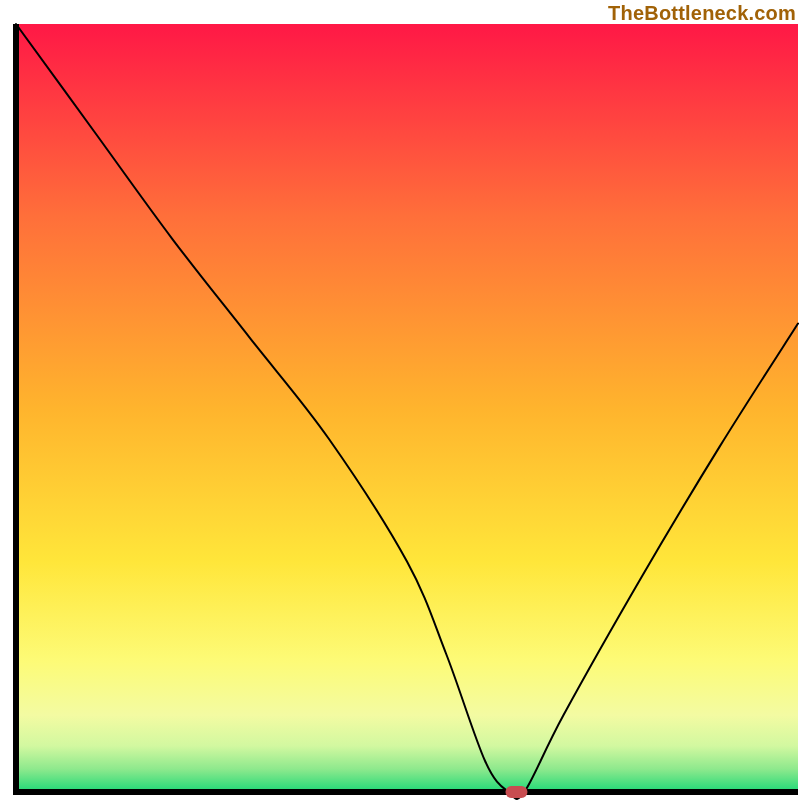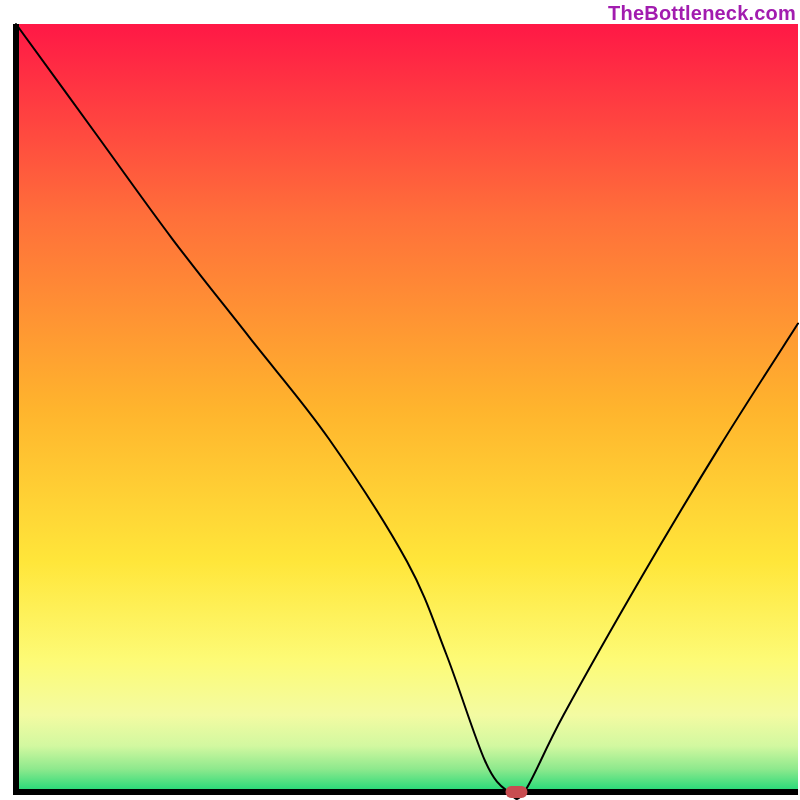--- a/index.html
+++ b/index.html
@@ -15,21 +15,21 @@
     position: relative;
     width: 800px;
     height: 800px;
   }
   .watermark {
     position: absolute;
     top: 2px;
     right: 4px;
     font-size: 20px;
     font-weight: 600;
-    color: #a21caf;
+    color: #a16207;
     letter-spacing: 0.2px;
   }
   svg.chart {
     position: absolute;
     left: 0;
     top: 0;
     width: 800px;
     height: 800px;
     display: block;
   }

